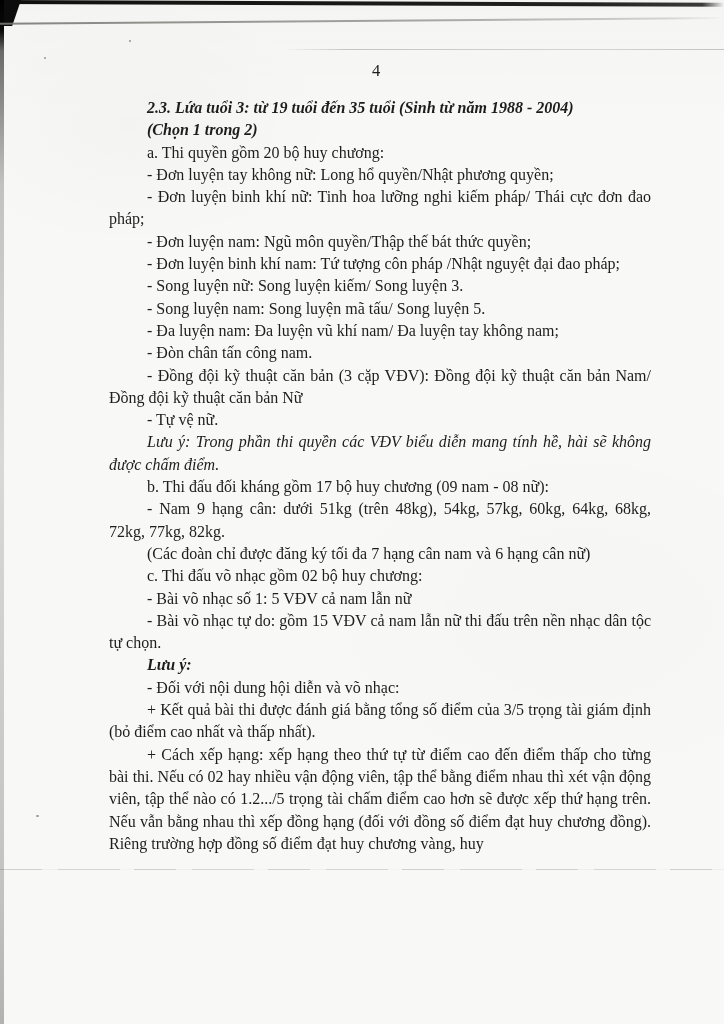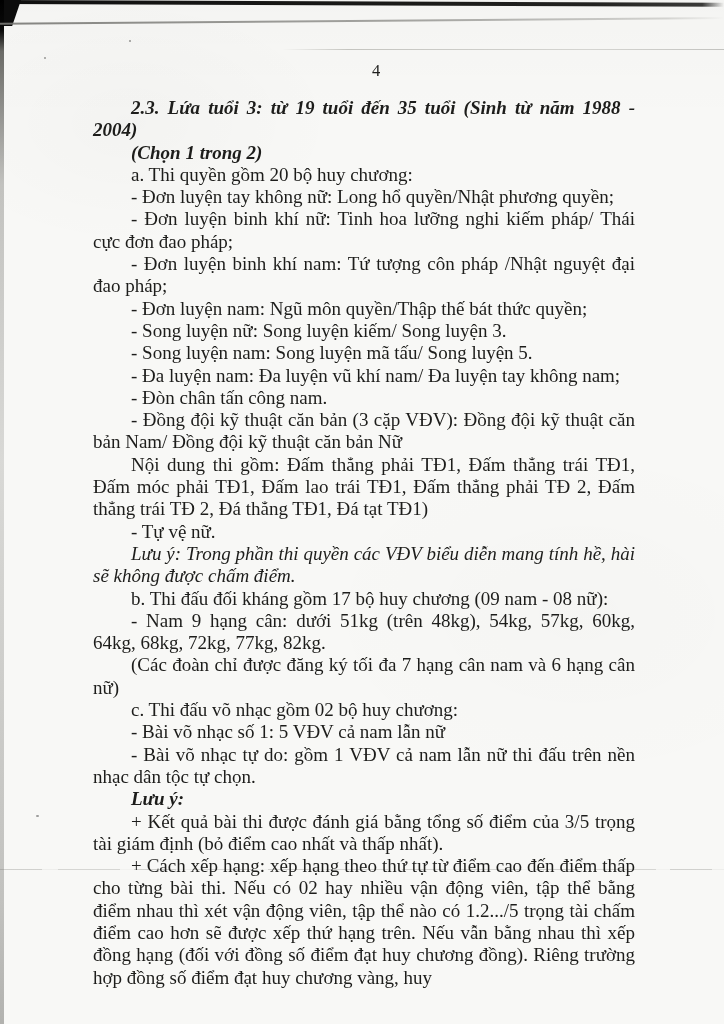--- a/index.html
+++ b/index.html
@@ -66,22 +66,22 @@
   .speck.s2{left:129px;top:40px;width:2px;height:1.5px;}
   .speck.s3{left:36px;top:815px;width:3px;height:1.5px;}
 
   
   .page-number{
     position:absolute;left:0;top:61px;width:724px;
     text-align:center;text-indent:28px;
     font-size:16.5px;line-height:20px;
   }
   .content{
-    position:absolute;left:93px;top:97px;width:542px;
-    font-size:19px;line-height:22.3px;
+    position:absolute;left:109px;top:97px;width:542px;
+    font-size:16px;line-height:22.3px;
     text-align:justify;
   }
   .content p{
     margin:0;padding:0;
     text-indent:38px;
   }
   .content p.bi{font-weight:bold;font-style:italic;}
   .content p.i{font-style:italic;}
 </style>
 </head>
@@ -99,33 +99,33 @@
   <div class="speck s3"></div>
 
   <div class="page-number">4</div>
 
   <div class="content">
       <p class="bi">2.3. Lứa tuổi 3: từ 19 tuổi đến 35 tuổi (Sinh từ năm 1988 - 2004)</p>
       <p class="bi">(Chọn 1 trong 2)</p>
       <p>a. Thi quyền gồm 20 bộ huy chương:</p>
       <p>- Đơn luyện tay không nữ: Long hổ quyền/Nhật phương quyền;</p>
       <p>- Đơn luyện binh khí nữ: Tinh hoa lưỡng nghi kiếm pháp/ Thái cực đơn đao pháp;</p>
+      <p>- Đơn luyện nam: Ngũ môn quyền/Thập thế bát thức quyền;</p>
       <p>- Đơn luyện binh khí nam: Tứ tượng côn pháp /Nhật nguyệt đại đao pháp;</p>
-      <p>- Đơn luyện nam: Ngũ môn quyền/Thập thế bát thức quyền;</p>
       <p>- Song luyện nữ: Song luyện kiếm/ Song luyện 3.</p>
       <p>- Song luyện nam: Song luyện mã tấu/ Song luyện 5.</p>
       <p>- Đa luyện nam: Đa luyện vũ khí nam/ Đa luyện tay không nam;</p>
       <p>- Đòn chân tấn công nam.</p>
       <p>- Đồng đội kỹ thuật căn bản (3 cặp VĐV): Đồng đội kỹ thuật căn bản Nam/ Đồng đội kỹ thuật căn bản Nữ</p>
-      <p>Nội dung thi gồm: Đấm thẳng phải TĐ1, Đấm thẳng trái TĐ1, Đấm móc phải TĐ1, Đấm lao trái TĐ1, Đấm thẳng phải TĐ 2, Đấm thẳng trái TĐ 2, Đá thẳng TĐ1, Đá tạt TĐ1)</p>
       <p>- Tự vệ nữ.</p>
       <p class="i">Lưu ý: Trong phần thi quyền các VĐV biểu diễn mang tính hề, hài sẽ không được chấm điểm.</p>
       <p>b. Thi đấu đối kháng gồm 17 bộ huy chương (09 nam - 08 nữ):</p>
       <p>- Nam 9 hạng cân: dưới 51kg (trên 48kg), 54kg, 57kg, 60kg, 64kg, 68kg, 72kg, 77kg, 82kg.</p>
       <p>(Các đoàn chỉ được đăng ký tối đa 7 hạng cân nam và 6 hạng cân nữ)</p>
       <p>c. Thi đấu võ nhạc gồm 02 bộ huy chương:</p>
       <p>- Bài võ nhạc số 1: 5 VĐV cả nam lẫn nữ</p>
-      <p>- Bài võ nhạc tự do: gồm 1 VĐV cả nam lẫn nữ thi đấu trên nền nhạc dân tộc tự chọn.</p>
+      <p>- Bài võ nhạc tự do: gồm 15 VĐV cả nam lẫn nữ thi đấu trên nền nhạc dân tộc tự chọn.</p>
       <p class="bi">Lưu ý:</p>
+      <p>- Đối với nội dung hội diễn và võ nhạc:</p>
       <p>+ Kết quả bài thi được đánh giá bằng tổng số điểm của 3/5 trọng tài giám định (bỏ điểm cao nhất và thấp nhất).</p>
       <p>+ Cách xếp hạng: xếp hạng theo thứ tự từ điểm cao đến điểm thấp cho từng bài thi. Nếu có 02 hay nhiều vận động viên, tập thể bằng điểm nhau thì xét vận động viên, tập thể nào có 1.2.../5 trọng tài chấm điểm cao hơn sẽ được xếp thứ hạng trên. Nếu vẫn bằng nhau thì xếp đồng hạng (đối với đồng số điểm đạt huy chương đồng). Riêng trường hợp đồng số điểm đạt huy chương vàng, huy</p>
     </div>
 </div>
 
 </body></html>

